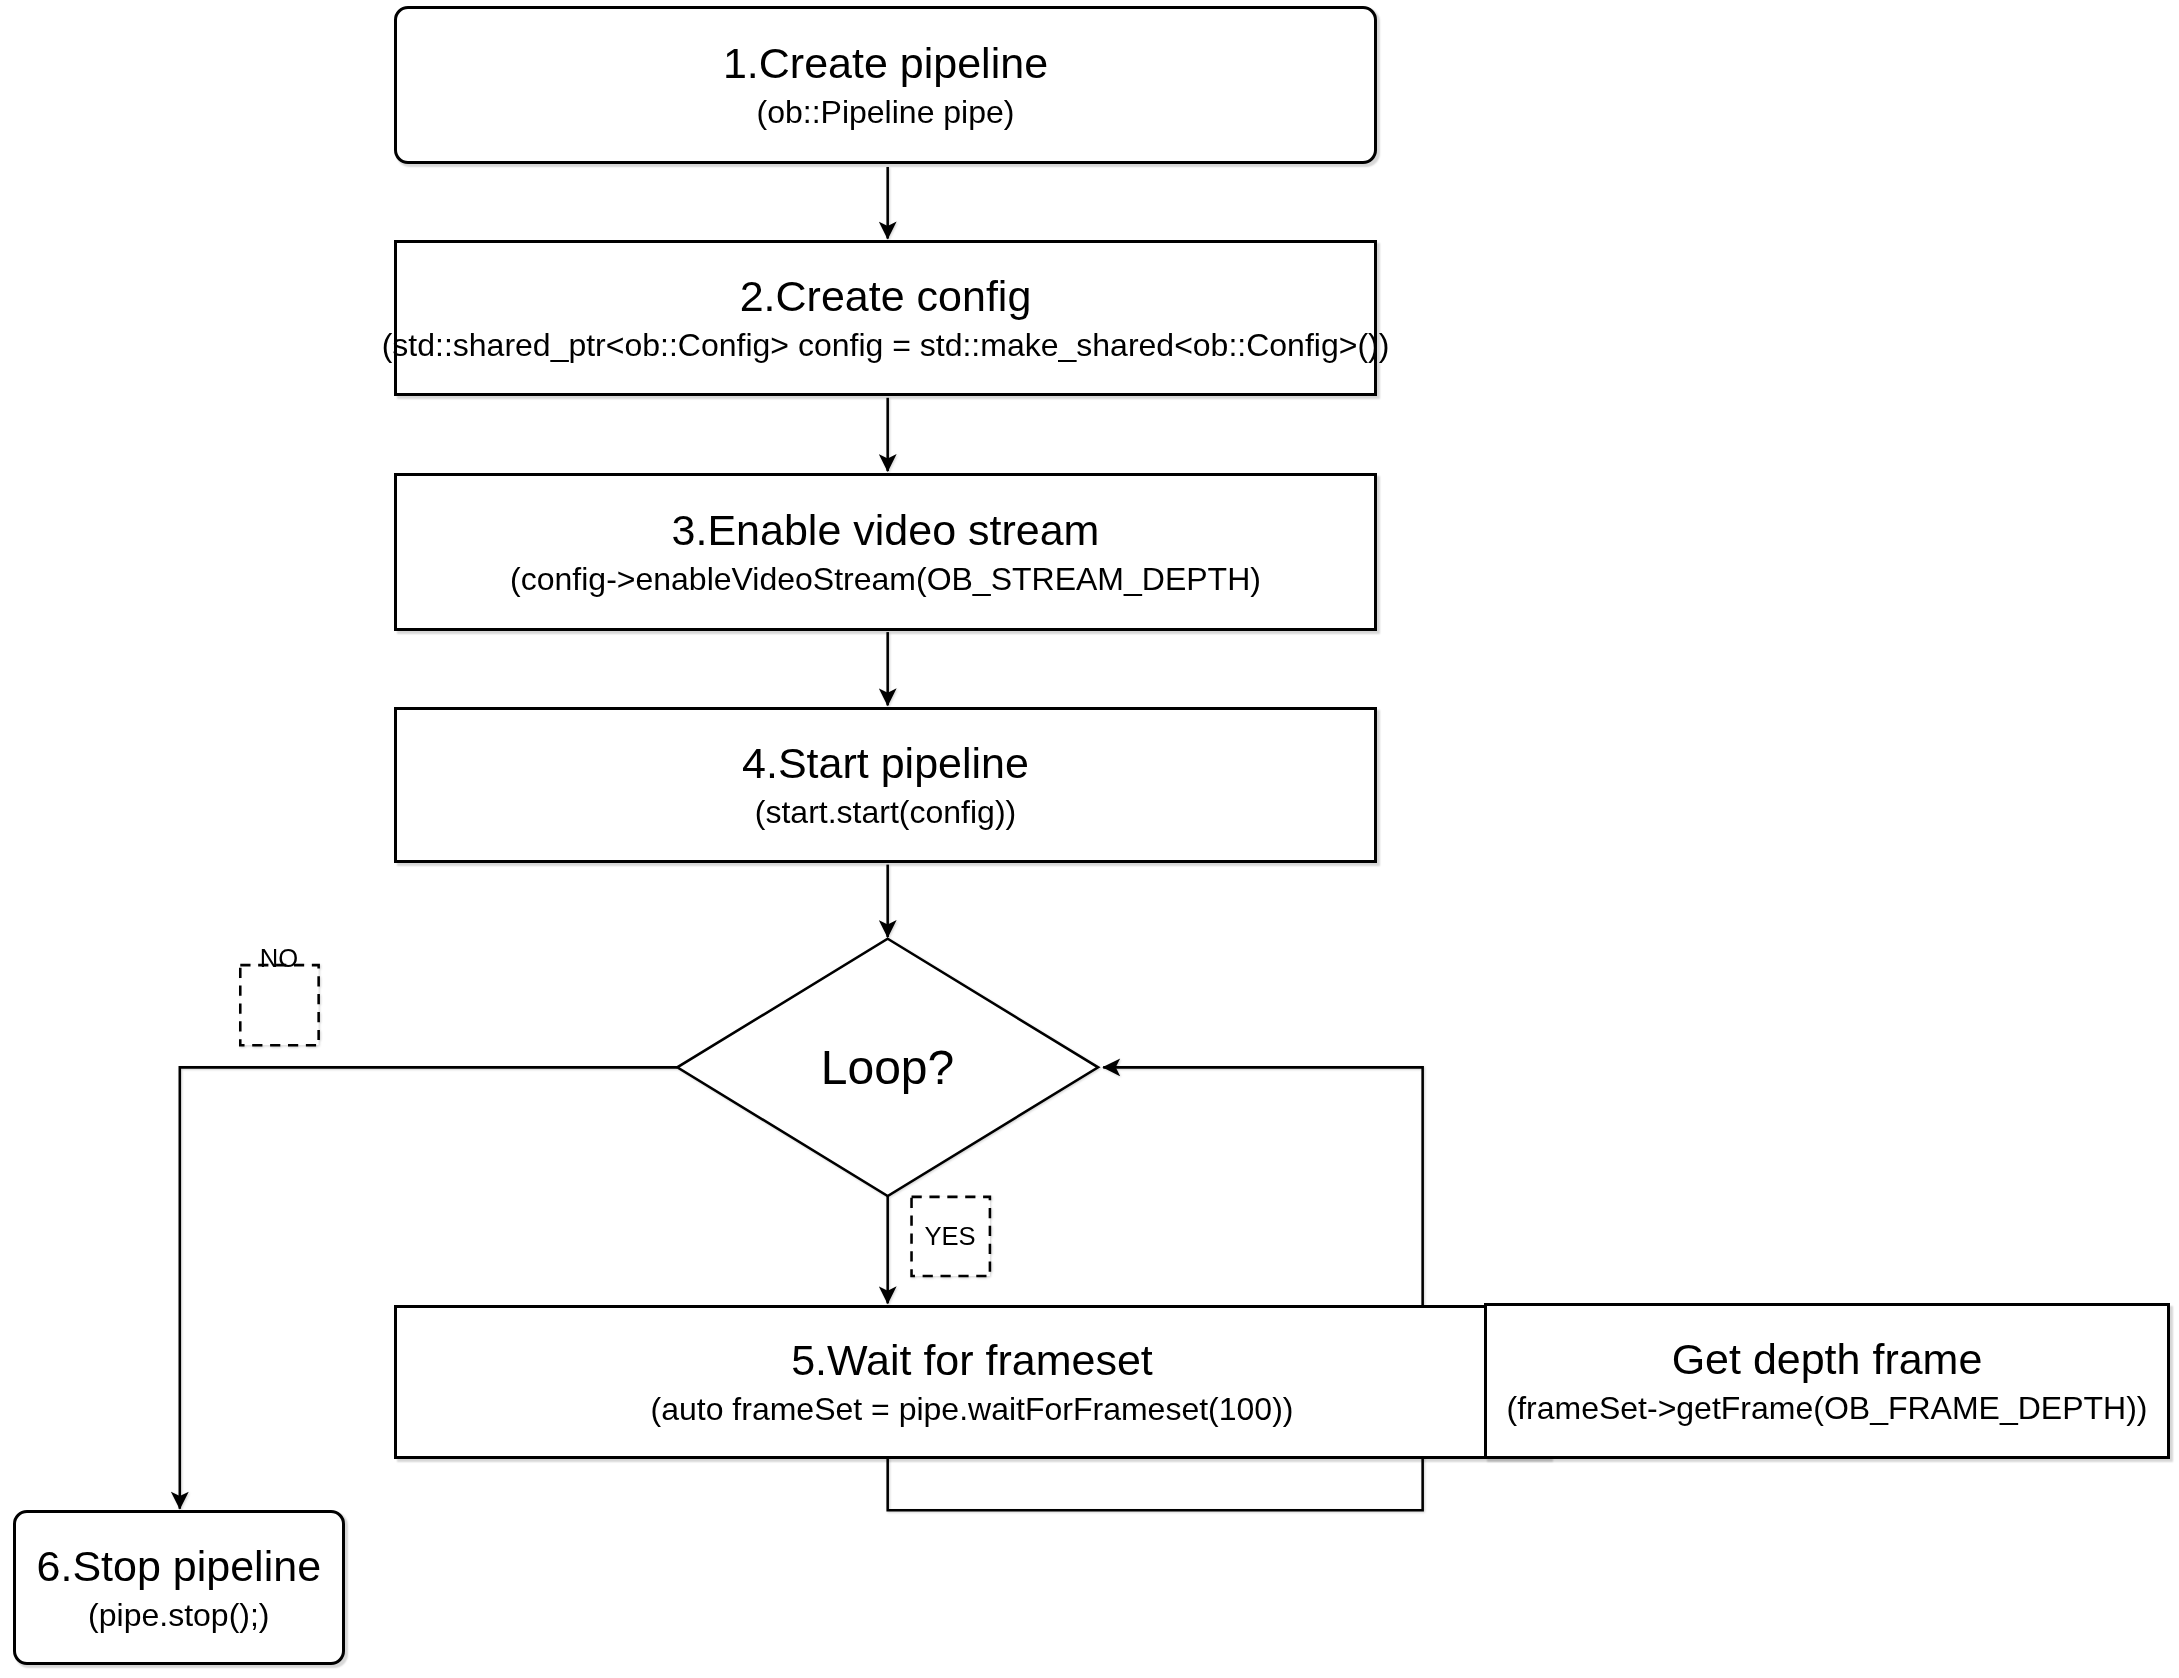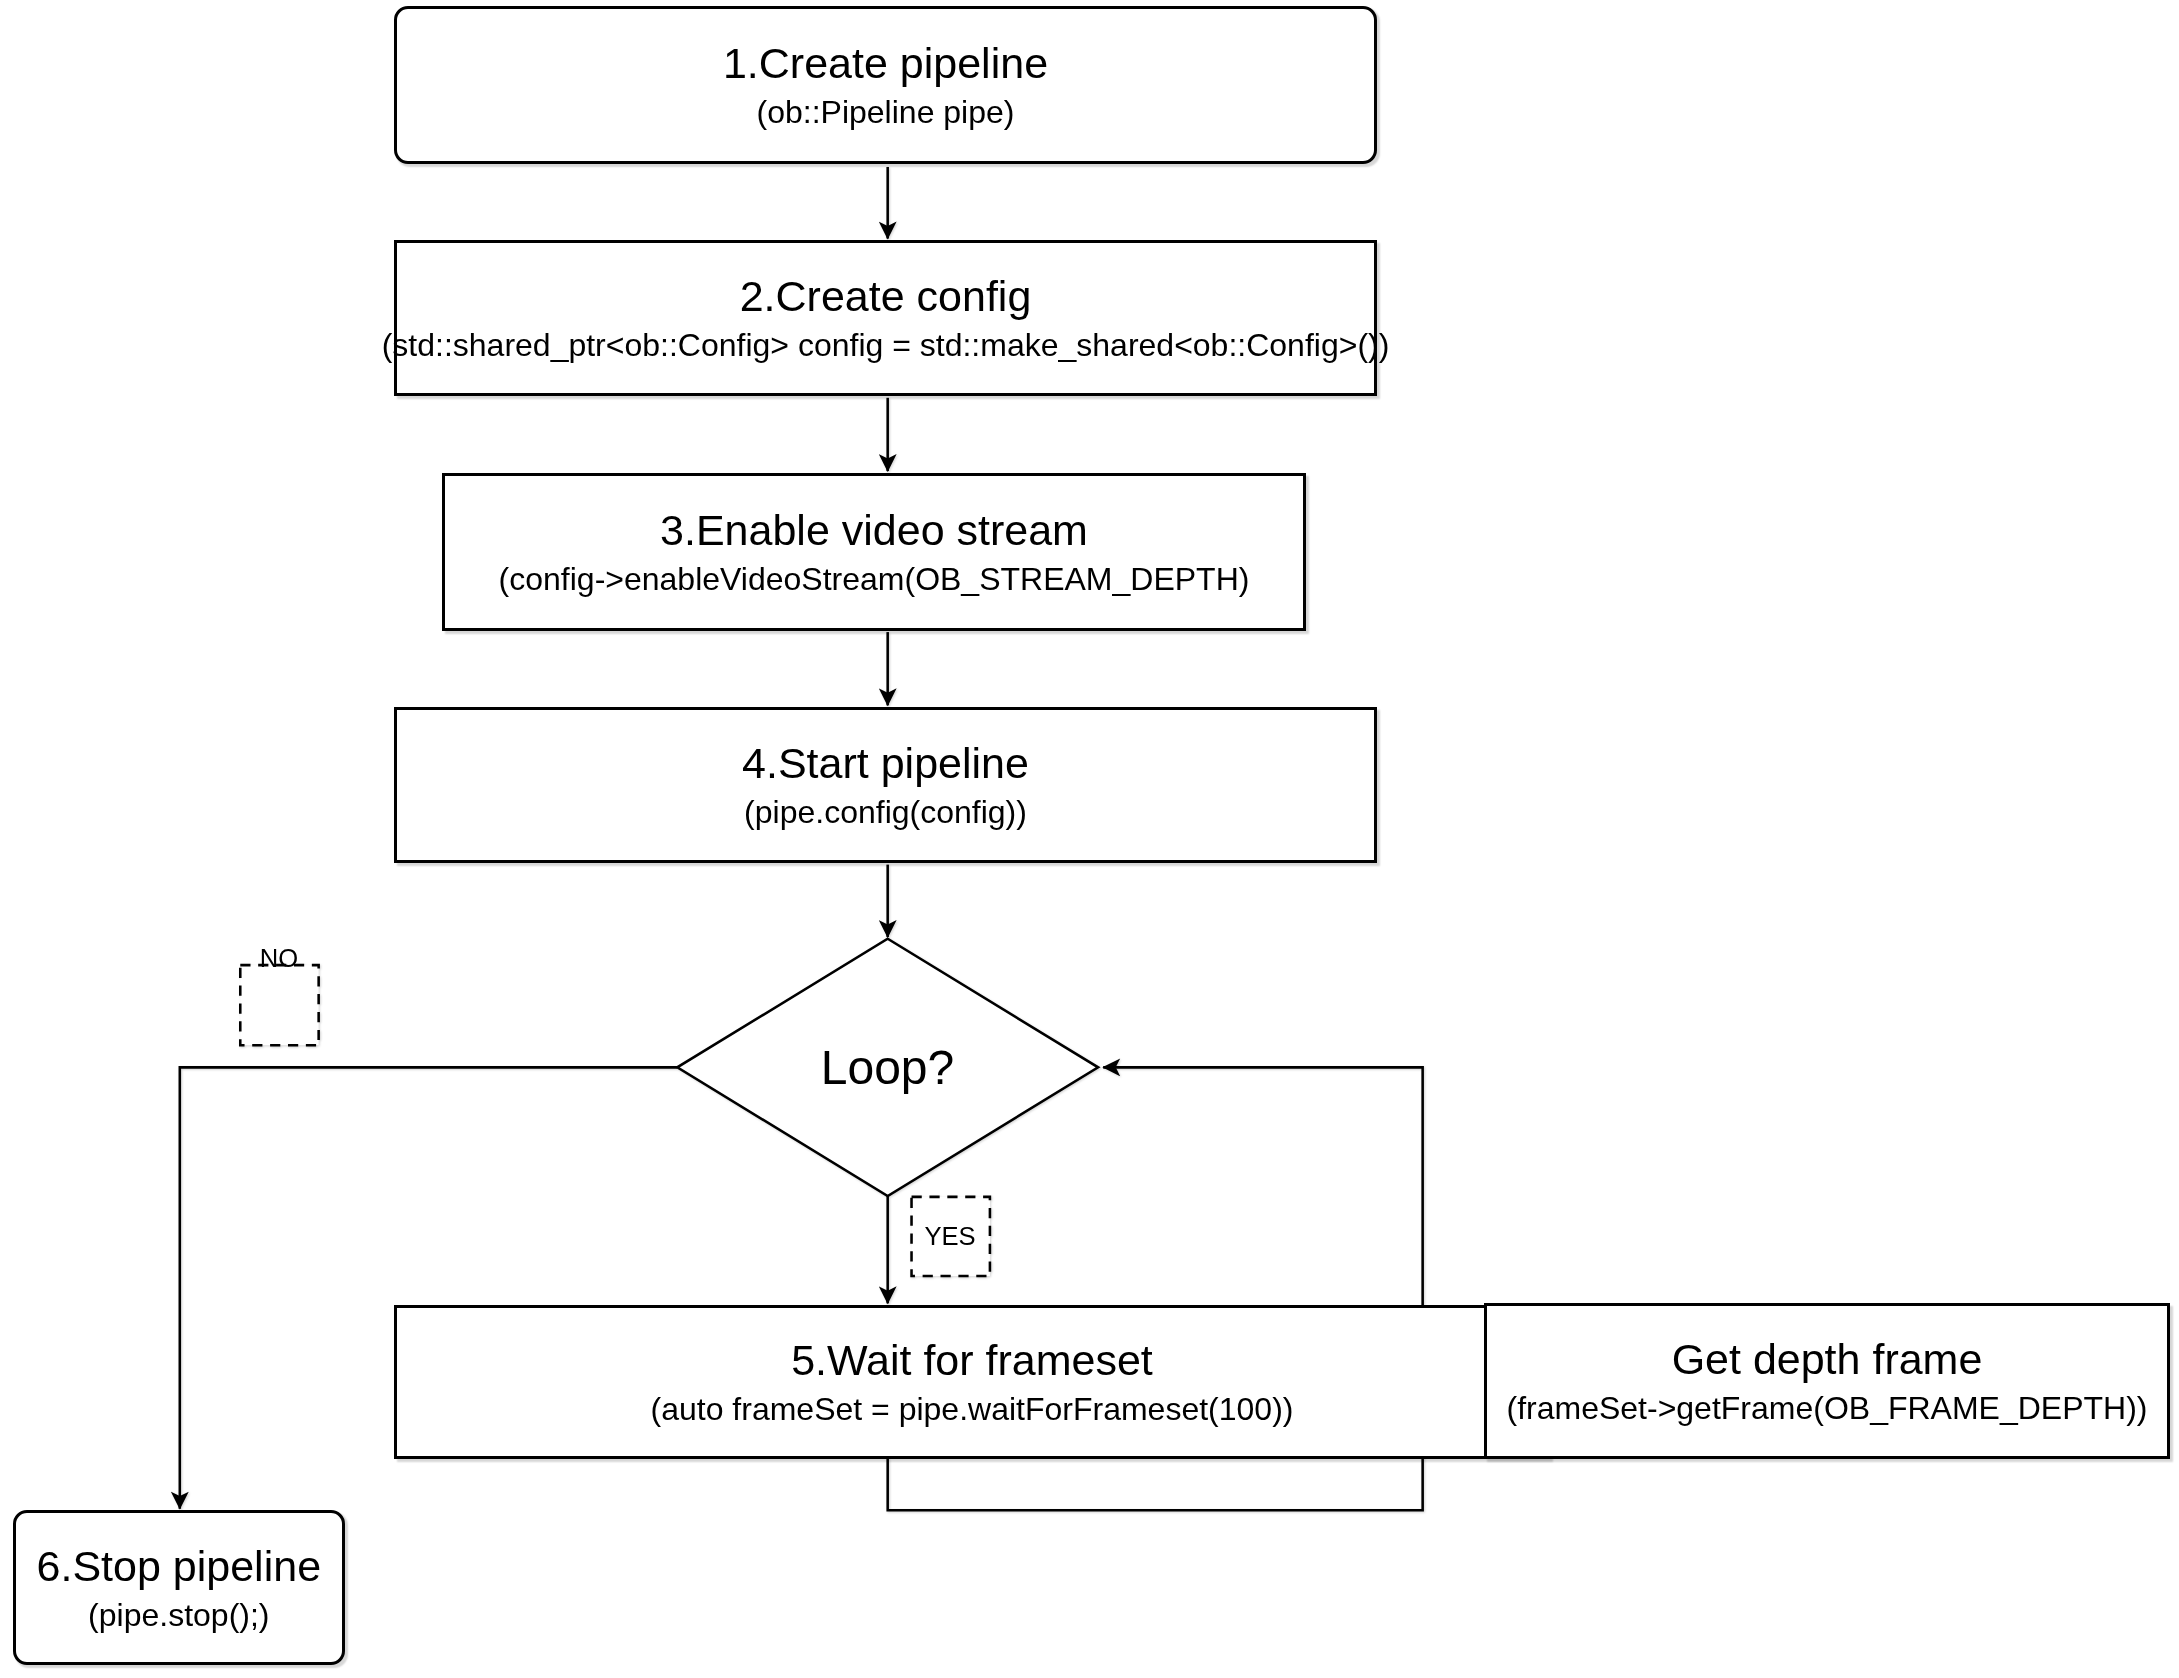--- a/index.html
+++ b/index.html
@@ -108,28 +108,28 @@
   <div class="node rounded" style="left:394px; top:6px; width:983px; height:158px;">
     <div class="title">1.Create pipeline</div>
     <div class="code">(ob::Pipeline pipe)</div>
   </div>
 
   <div class="node" style="left:394px; top:240px; width:983px; height:156px;">
     <div class="title">2.Create config</div>
     <div class="code">(std::shared_ptr&lt;ob::Config&gt; config = std::make_shared&lt;ob::Config&gt;())</div>
   </div>
 
-  <div class="node" style="left:394px; top:473px; width:864px; height:158px;margin-left:48px;">
+  <div class="node" style="left:394px; top:473px; width:983px; height:158px;">
     <div class="title">3.Enable video stream</div>
     <div class="code">(config-&gt;enableVideoStream(OB_STREAM_DEPTH)</div>
   </div>
 
   <div class="node" style="left:394px; top:707px; width:983px; height:156px;">
     <div class="title">4.Start pipeline</div>
-    <div class="code">(pipe.config(config))</div>
+    <div class="code">(start.start(config))</div>
   </div>
 
   <div class="overlay decision-text" style="left:677px; top:939px; width:421px; height:257px;">
     <span>Loop?</span>
   </div>
 
   <div class="overlay branch-label" style="left:240px; top:918px; width:78px; height:80px;">
     <span>NO</span>
   </div>
 

